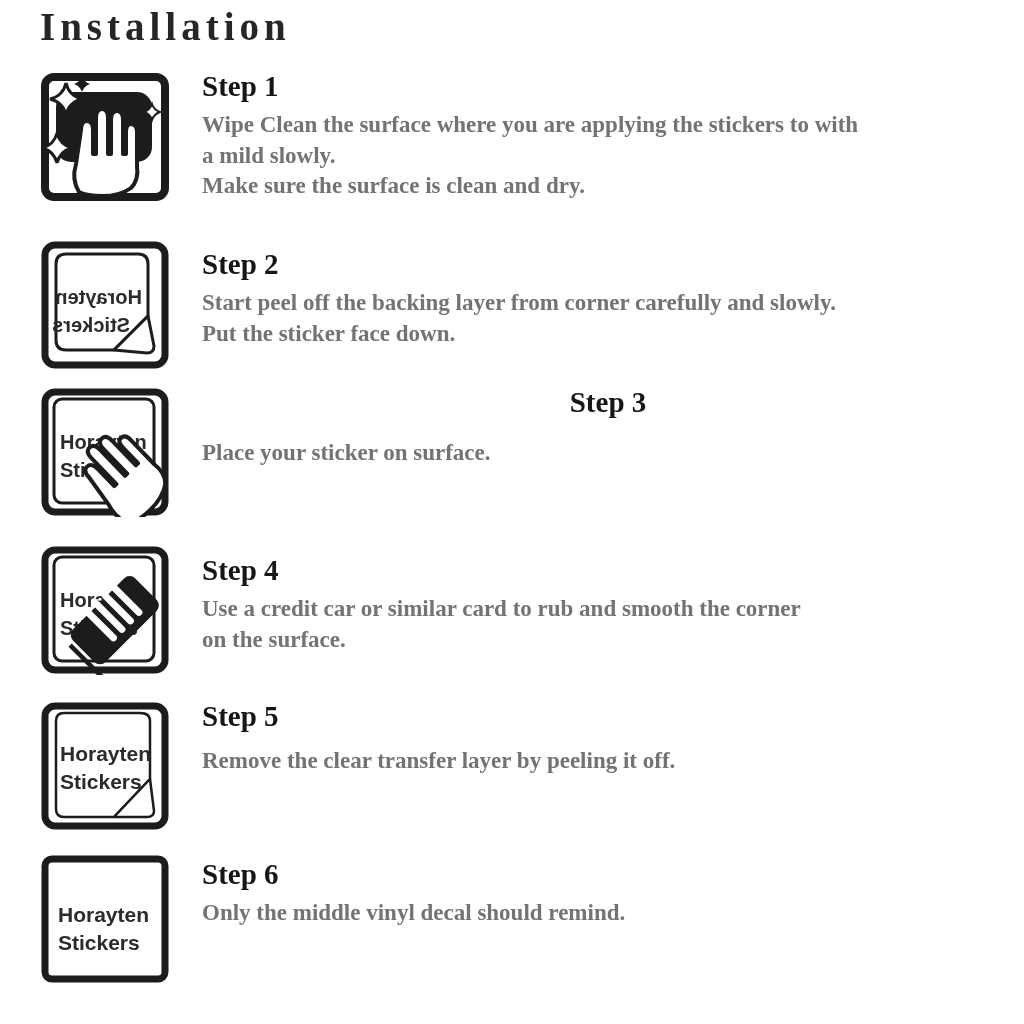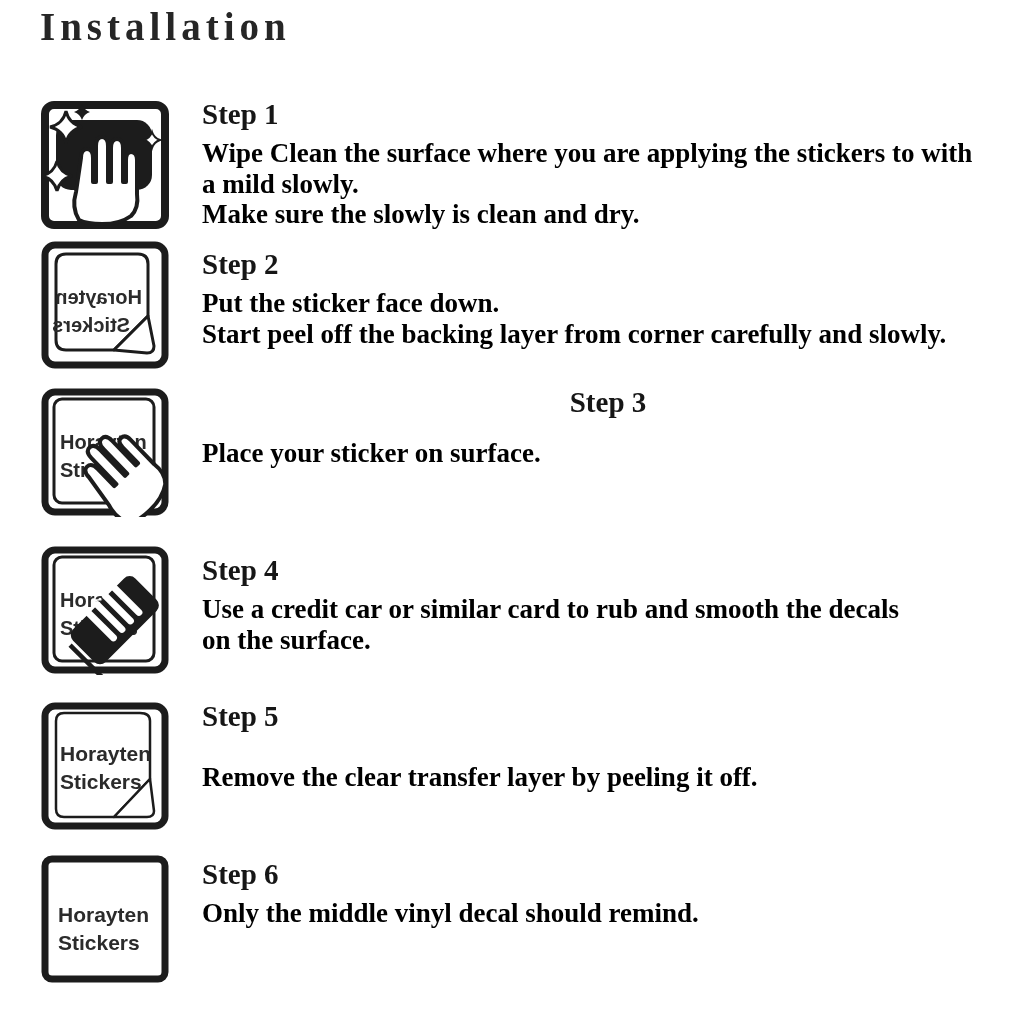--- a/index.html
+++ b/index.html
@@ -17,67 +17,67 @@
   }
   .row{position:absolute;left:40px;display:flex;align-items:flex-start;}
   .icon{width:130px;height:130px;flex:0 0 130px;display:block;}
   .text{margin-left:32px;width:812px;}
   .step-title{
     font-size:29px;font-weight:bold;color:#161616;
     margin:0 0 8px 0;line-height:32px;
   }
   .step-title.gap-lg{margin-bottom:20px;text-align:center;}
   .step-line{
-    font-size:27px;font-weight:bold;color:#000000;
+    font-size:23px;font-weight:bold;color:#737373;
     line-height:30.5px;white-space:nowrap;
   }
   .sticker-label{
     font-family:"Liberation Sans","DejaVu Sans",sans-serif;
     font-weight:bold;fill:#2b2b2b;
   }
 </style>
 </head>
 <body>
 
 <div class="canvas">
 
   <h1 class="page-title">Installation</h1>
 
-  <div class="row" style="top:100px">
+  <div class="row" style="top:72px">
     <svg class="icon" viewBox="0 0 130 130" aria-hidden="true">
       <rect x="5" y="5" width="120" height="120" rx="9" fill="#ffffff" stroke="#1c1c1c" stroke-width="8"></rect>
       <rect x="16" y="20" width="96" height="70" rx="15" fill="#1c1c1c"></rect>
       <path d="M42,4 Q44,10 50,12 Q44,14 42,20 Q40,14 34,12 Q40,10 42,4 Z" fill="#1c1c1c"></path>
       <path d="M26,11 Q29,24 42,27 Q29,30 26,43 Q23,30 10,27 Q23,24 26,11 Z" fill="#ffffff" stroke="#1c1c1c" stroke-width="3"></path>
       <path d="M17,61 Q20,73 32,76 Q20,79 17,91 Q14,79 2,76 Q14,73 17,61 Z" fill="#ffffff" stroke="#1c1c1c" stroke-width="3"></path>
       <path d="M112,32 Q114,38 120,40 Q114,42 112,48 Q110,42 104,40 Q110,38 112,32 Z" fill="#ffffff" stroke="#1c1c1c" stroke-width="2"></path>
       <path d="M39,120 C34,112 33,102 36,92 L41,58 Q41,49 47,49 Q53,49 53,58 L53,82 L56,82 L56,46 Q56,37 62,37 Q68,37 68,46 L68,82 L71,82 L71,48 Q71,39 77,39 Q83,39 83,48 L83,82 L86,82 L86,60 Q86,52 91,52 Q97,52 97,60 L97,94 Q99,108 91,116 Q80,124 62,124 Q47,124 39,120 Z" fill="#ffffff" stroke="#1c1c1c" stroke-width="4" stroke-linejoin="round"></path>
     </svg>
     <div class="text" style="margin-top:-2px">
       <h2 class="step-title">Step 1</h2>
       <div class="step-line">Wipe Clean the surface where you are applying the stickers to with</div>
       <div class="step-line">a mild slowly.</div>
-      <div class="step-line">Make sure the slowly is clean and dry.</div>
+      <div class="step-line">Make sure the surface is clean and dry.</div>
     </div>
   </div>
 
   <div class="row" style="top:240px">
     <svg class="icon" viewBox="0 0 130 130" aria-hidden="true">
       <rect x="5" y="5" width="120" height="120" rx="10" fill="#ffffff" stroke="#1c1c1c" stroke-width="7"></rect>
       <path d="M26,14 L98,14 Q108,14 108,24 L108,76 L74,110 L26,110 Q16,110 16,100 L16,24 Q16,14 26,14 Z" fill="#ffffff" stroke="#1c1c1c" stroke-width="3" stroke-linejoin="round"></path>
       <g transform="matrix(-1,0,0,1,130,0)">
         <text class="sticker-label" x="28" y="64" font-size="20">Horayten</text>
         <text class="sticker-label" x="40" y="92" font-size="20">Stickers</text>
       </g>
       <path d="M74,110 L108,76 L114,106 Q114,113 107,113 Z" fill="#ffffff" stroke="#1c1c1c" stroke-width="3" stroke-linejoin="round"></path>
     </svg>
     <div class="text" style="margin-top:8px">
       <h2 class="step-title">Step 2</h2>
+      <div class="step-line">Start peel off the backing layer from corner carefully and slowly.</div>
       <div class="step-line">Put the sticker face down.</div>
-      <div class="step-line">Start peel off the backing layer from corner carefully and slowly.</div>
     </div>
   </div>
 
   <div class="row" style="top:387px">
     <svg class="icon" viewBox="0 0 130 130" aria-hidden="true">
       <rect x="5" y="5" width="120" height="120" rx="10" fill="#ffffff" stroke="#1c1c1c" stroke-width="7"></rect>
       <rect x="14" y="12" width="100" height="104" rx="8" fill="#ffffff" stroke="#1c1c1c" stroke-width="3"></rect>
       <text class="sticker-label" x="20" y="62" font-size="20">Horayten</text>
       <text class="sticker-label" x="20" y="90" font-size="20">Stickers</text>
       <g transform="translate(20,8) rotate(-44 65 85)">
@@ -100,35 +100,35 @@
         <rect x="58" y="121" width="50" height="4.5" fill="#1c1c1c"></rect>
         <rect x="49" y="30" width="46" height="88" rx="8" fill="#1c1c1c"></rect>
         <rect x="45" y="48" width="42" height="7" rx="3.5" fill="#ffffff"></rect>
         <rect x="45" y="60" width="42" height="7" rx="3.5" fill="#ffffff"></rect>
         <rect x="45" y="72" width="42" height="7" rx="3.5" fill="#ffffff"></rect>
         <rect x="45" y="84" width="42" height="7" rx="3.5" fill="#ffffff"></rect>
       </g>
     </svg>
     <div class="text" style="margin-top:9px">
       <h2 class="step-title">Step 4</h2>
-      <div class="step-line">Use a credit car or similar card to rub and smooth the decals</div>
+      <div class="step-line">Use a credit car or similar card to rub and smooth the corner</div>
       <div class="step-line">on the surface.</div>
     </div>
   </div>
 
   <div class="row" style="top:701px">
     <svg class="icon" viewBox="0 0 130 130" aria-hidden="true">
       <rect x="5" y="5" width="120" height="120" rx="10" fill="#ffffff" stroke="#1c1c1c" stroke-width="7"></rect>
       <path d="M24,12 L100,12 Q110,12 110,20 L110,78 L74,116 L24,116 Q16,116 16,108 L16,20 Q16,12 24,12 Z" fill="#ffffff" stroke="#1c1c1c" stroke-width="2.5" stroke-linejoin="round"></path>
       <text class="sticker-label" x="20" y="60" font-size="21">Horayten</text>
       <text class="sticker-label" x="20" y="88" font-size="21">Stickers</text>
       <path d="M74,116 L110,78 L114,110 Q114,116 107,116 Z" fill="#ffffff" stroke="#1c1c1c" stroke-width="2.5" stroke-linejoin="round"></path>
     </svg>
     <div class="text" style="margin-top:-1px">
-      <h2 class="step-title" style="margin-bottom:30px">Step 5</h2>
+      <h2 class="step-title" style="margin-bottom:14px">Step 5</h2>
       <div class="step-line">Remove the clear transfer layer by peeling it off.</div>
     </div>
   </div>
 
   <div class="row" style="top:854px">
     <svg class="icon" viewBox="0 0 130 130" aria-hidden="true">
       <rect x="5" y="5" width="120" height="120" rx="7" fill="#ffffff" stroke="#1c1c1c" stroke-width="7"></rect>
       <text class="sticker-label" x="18" y="68" font-size="21">Horayten</text>
       <text class="sticker-label" x="18" y="96" font-size="21">Stickers</text>
     </svg>

